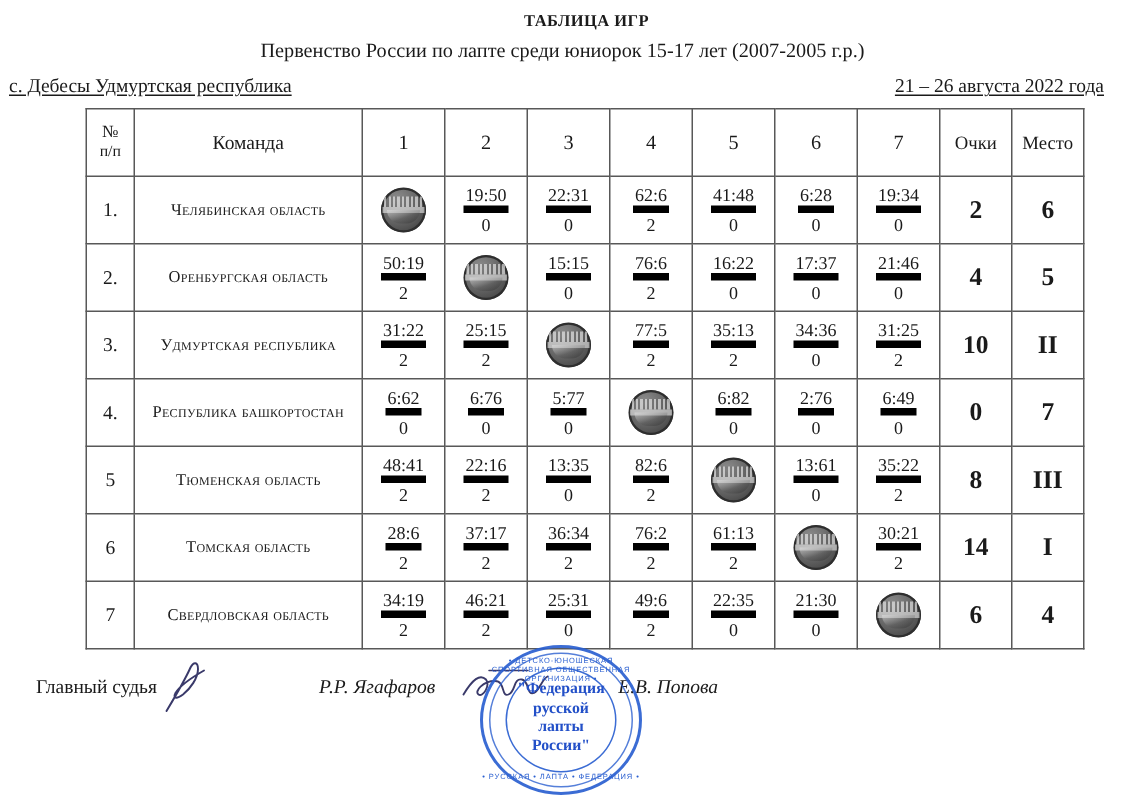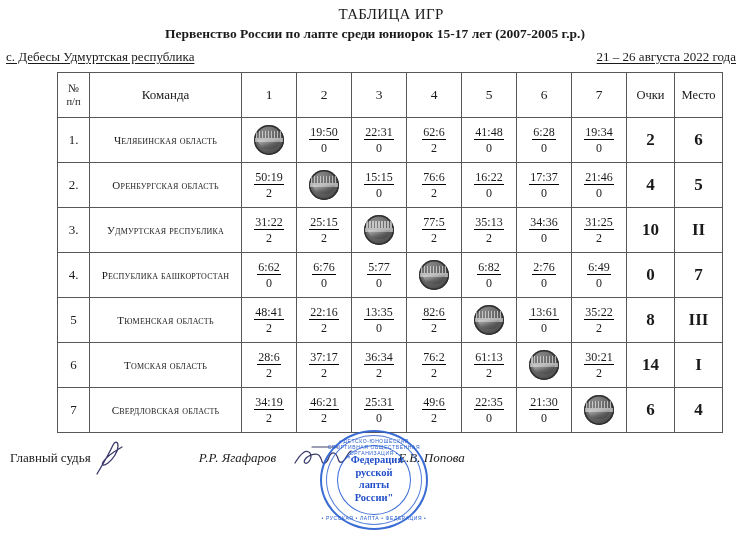--- a/index.html
+++ b/index.html
@@ -16,29 +16,29 @@
     position: relative;
     overflow: hidden;
   }
 
   
   .doc-header {
     padding-top: 6px;
     text-align: center;
   }
   .doc-title {
-    font-size: 15px;
-    font-weight: normal;
+    font-size: 11px;
+    font-weight: bold;
     letter-spacing: 0.3px;
     line-height: 17px;
     padding-left: 32px;
   }
   .doc-subtitle {
     font-size: 13.5px;
-    font-weight: bold;
+    font-weight: normal;
     line-height: 19px;
     margin-top: 1px;
   }
 
   .meta-row {
     display: flex;
     justify-content: space-between;
     align-items: center;
     padding: 6px 8px 0 6px;
     font-size: 13px;
@@ -105,21 +105,21 @@
     font-variant: small-caps;
     letter-spacing: 0.2px;
     text-transform: lowercase;
     font-family: Liberation Serif, serif;
   }
   td.cell-team::first-letter { text-transform: uppercase; }
 
   td.cell-score { font-size: 12px; line-height: 13px; }
   .sc-top {
     display: inline-block;
-    border-bottom: 1px solid #000000;
+    border-bottom: 5px solid #000000;
     padding: 0 1px 0px 1px;
     line-height: 14px;
   }
   .sc-bot {
     display: block;
     line-height: 14px;
     margin-top: 1px;
   }
 
   td.cell-points,
@@ -163,21 +163,21 @@
   .emblem .band {
     position: absolute;
     left: 1px; right: 1px; top: 13px;
     height: 4px;
     background: rgba(245,245,245,.55);
   }
 
   
   .sig-row {
     position: absolute;
-    left: 0;
+    left: 14px;
     right: 0;
     top: 450px;
     display: flex;
     align-items: center;
     font-size: 13px;
     padding: 0 14px 0 10px;
   }
   .sig-label { white-space: nowrap; }
   .sig-name  { white-space: nowrap; font-style: italic; }
 

